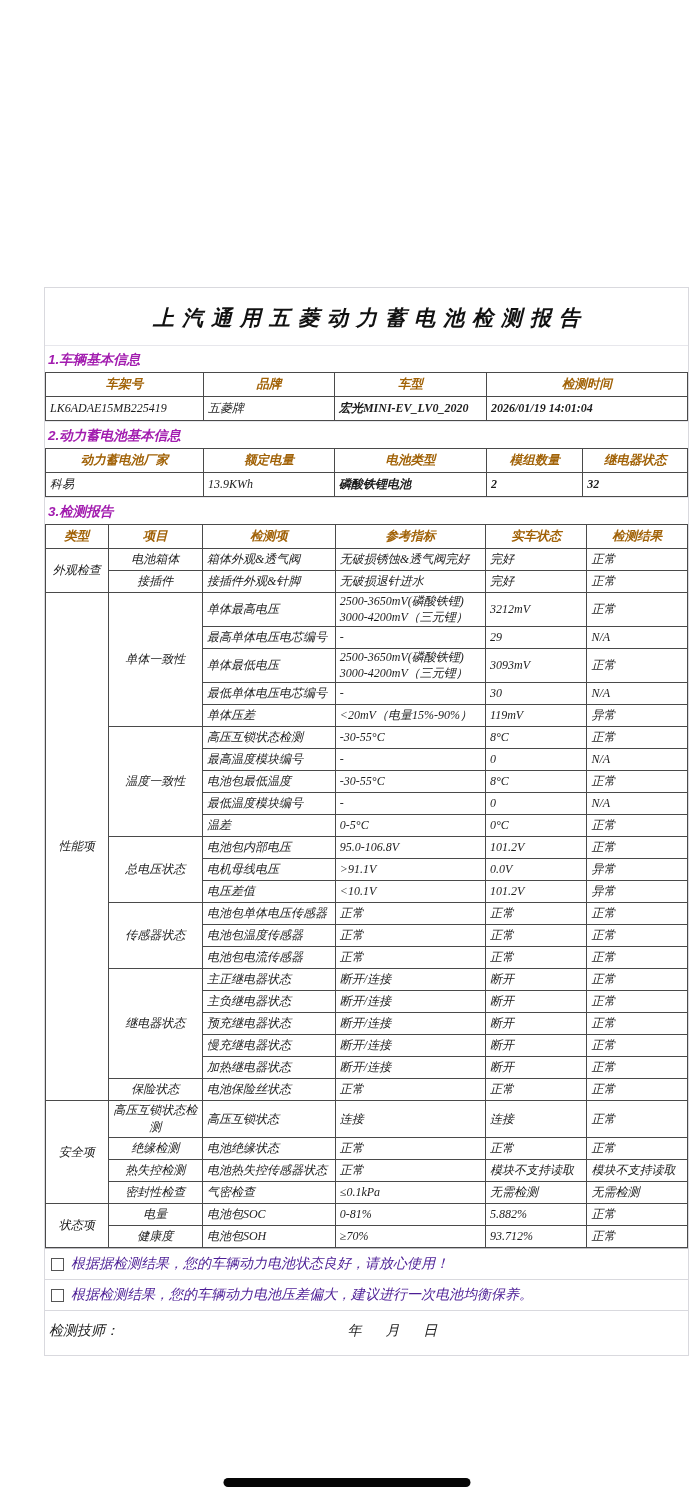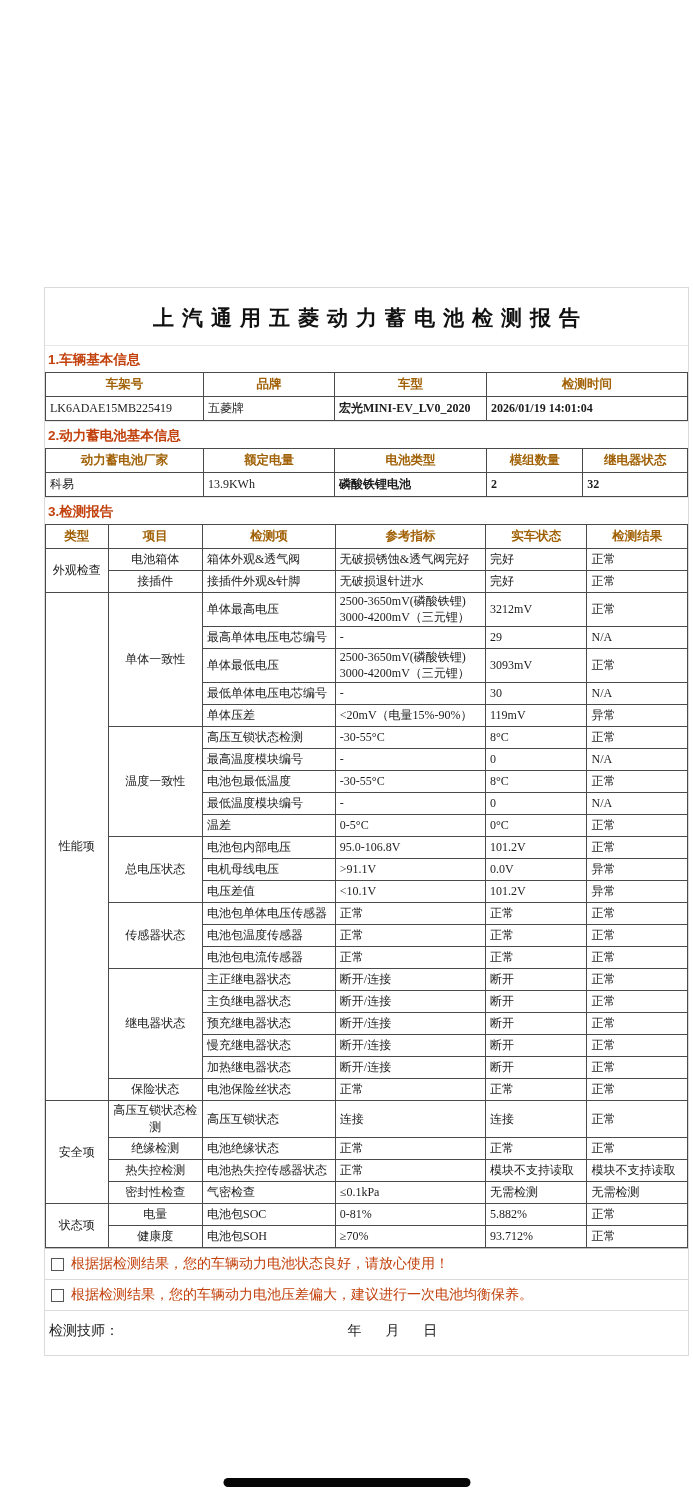--- a/index.html
+++ b/index.html
@@ -1,37 +1,37 @@
 <!DOCTYPE html>
 <html><head>
 <meta charset="utf-8">
 <style>
   html,body{margin:0;padding:0;background:#ffffff;}
   #screen{position:relative;width:693px;height:1500px;background:#ffffff;overflow:hidden;
-          font-family:"Liberation Sans","DejaVu Sans",sans-serif;color:#1c1c1c;}
+          font-family:"Liberation Sans","DejaVu Sans",sans-serif;color:#1c1c1c;font-style:italic;}
   .doc{position:absolute;left:44px;top:287px;width:645px;background:#ffffff;
        border:1px solid #d9d9de;box-sizing:border-box;}
   .doc-title{font-size:21px;font-weight:bold;text-align:center;letter-spacing:8px;
              padding:16px 0 13px 8px;color:#111;}
-  .sec-heading{font-size:13.5px;font-weight:bold;padding:5px 3px 3px 3px;color:#c2410c;
+  .sec-heading{font-size:13.5px;font-weight:bold;padding:5px 3px 3px 3px;color:#a21caf;
                border-top:1px solid #e7e7ec;}
   table{width:100%;border-collapse:collapse;table-layout:fixed;}
   .btable,.btable th,.btable td{border:1px solid #4a4a4a;}
   .btable{border-width:1.5px;}
   th{font-size:12.5px;font-weight:bold;text-align:center;padding:3px 2px;height:17px;color:#a16207;}
   td{font-size:12px;padding:1px 4px;height:19px;color:#1c1c1c;
      font-family:"Liberation Serif","DejaVu Serif",serif;
      overflow:hidden;word-break:break-all;}
   td.c{text-align:center;}
   td.b{font-weight:bold;margin-left:36px;}
   .info td{height:21px;text-align:left;}
   .ref2{line-height:1.3;}
   .notes{border-top:1px solid #bdbdc2;}
   .note-row{display:flex;align-items:center;border-bottom:1px solid #d9d9de;
-            padding:6px 4px;font-size:14px;color:#c2410c;}
+            padding:6px 4px;font-size:14px;color:#4c1d95;}
   .cbox{display:inline-block;width:11px;height:11px;border:1px solid #555;
         margin:0 7px 0 2px;flex:0 0 auto;}
   .tech-row{display:flex;align-items:center;padding:11px 4px 15px 4px;font-size:14px;color:#222;}
   .tech-date{margin-left:36%;letter-spacing:10px;}
   .home-indicator{position:absolute;left:50%;transform:translateX(-50%);bottom:13px;
                   width:247px;height:9px;border-radius:5px;background:#060606;}
 </style>
 </head>
 <body>
 

